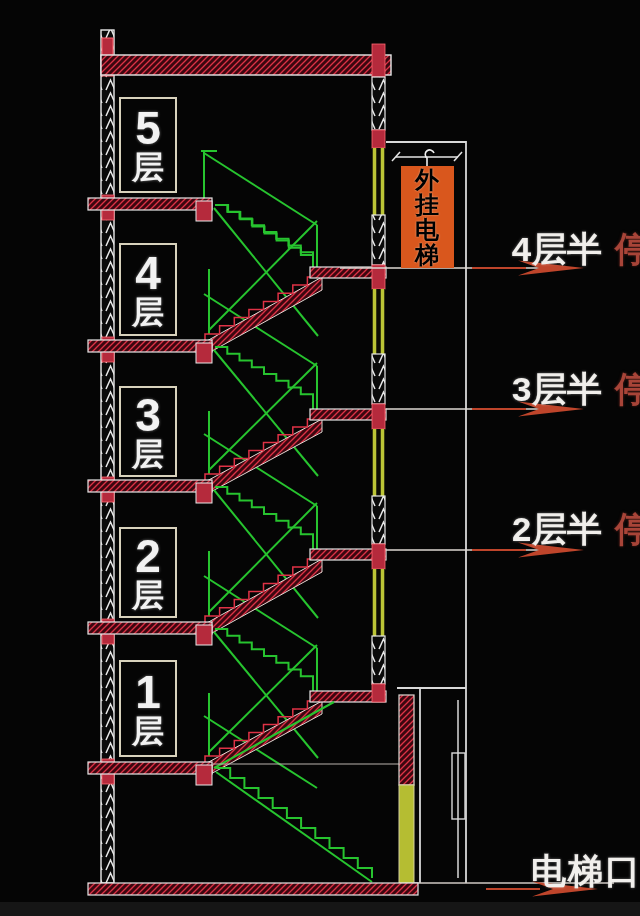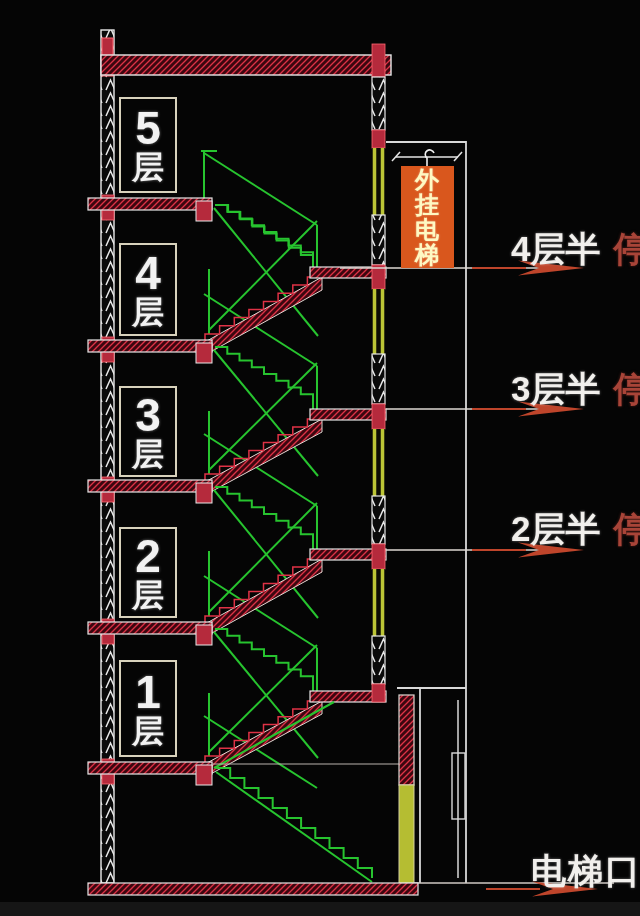--- a/index.html
+++ b/index.html
@@ -7,28 +7,28 @@
          font-family:"Liberation Sans",sans-serif;}
   .stage svg{position:absolute;left:0;top:0;}
   
   .floor-box{position:absolute;left:119px;width:58px;border:2px solid #d8d2bc;
              display:flex;flex-direction:column;align-items:center;justify-content:center;
              color:#f2f2f2;text-shadow:0 0 3px rgba(255,255,255,.45);box-sizing:border-box;}
   .floor-box .num{font-size:46px;font-weight:700;line-height:1.0;}
   .floor-box .unit{font-size:32px;font-weight:700;line-height:1.05;}
   
   .elev-box{position:absolute;left:401px;top:166px;width:53px;height:102px;
-            background:#d9571d;color:#fef9c3;font-size:24px;font-weight:700;
+            background:#d9571d;color:#000000;font-size:24px;font-weight:700;
             display:flex;align-items:center;justify-content:center;text-align:center;
             line-height:25px;word-break:break-all;letter-spacing:1px;
             text-shadow:0 0 2px rgba(255,240,220,.6);}
   .elev-box .vtext{width:26px;}
   
   .stop-label{position:absolute;left:511px;white-space:nowrap;font-weight:700;font-size:35px;}
-  .stop-label .lvl{color:#f1efec;text-shadow:0 0 3px rgba(255,255,255,.4);}
+  .stop-label .lvl{color:#f1efec;text-shadow:0 0 3px rgba(255,255,255,.4);font-family:Liberation Mono, monospace;}
   .stop-label .stop{color:#a84438;margin-left:13px;text-shadow:0 0 3px rgba(170,60,50,.5);}
   .entrance-label{position:absolute;left:531px;top:848px;color:#f1efec;font-weight:700;
                   font-size:35px;letter-spacing:2px;white-space:nowrap;
                   text-shadow:0 0 3px rgba(255,255,255,.4);}
 </style>
 </head>
 <body>
 
 <div class="stage">
 

